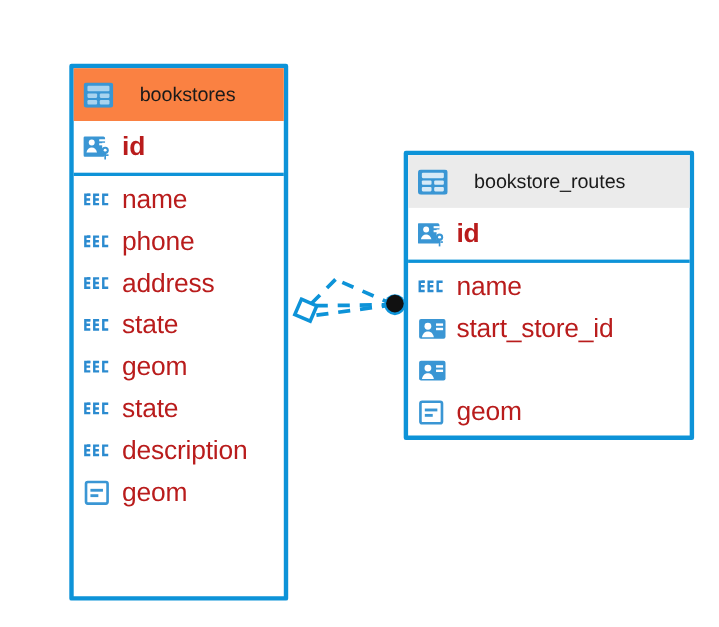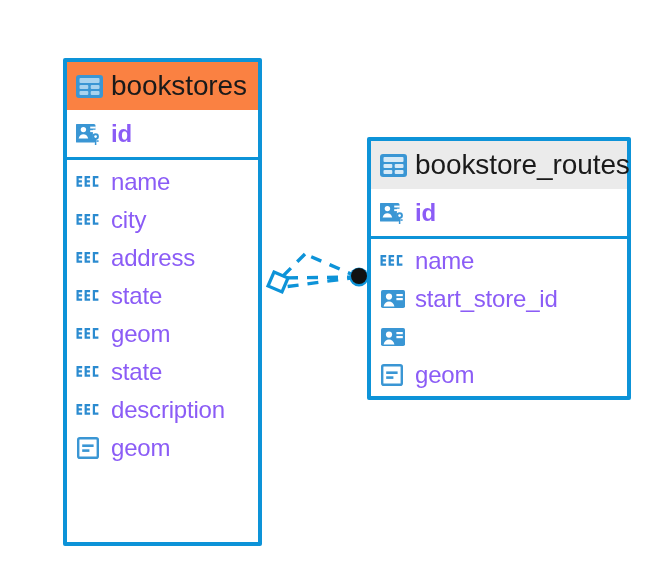--- a/index.html
+++ b/index.html
@@ -36,44 +36,44 @@
     display: flex;
     align-items: center;
     box-sizing: border-box;
     height: 48px;
     padding-left: 9px;
   }
   .entity-header.accent-orange { background: #fa8142; }
   .entity-header.accent-gray   { background: #ebebeb; }
 
   .entity-title {
-    font-size: 28px;
+    font-size: 18px;
     color: #1a1a1a;
-    margin-left: 8px;
+    margin-left: 24px;
     white-space: nowrap;
     letter-spacing: -0.1px;
   }
 
   
   .pk-section {
     border-bottom: 3px solid #0d93d8;
   }
 
   .field-row {
     display: flex;
     align-items: center;
     height: 38px;
     padding-left: 9px;
     box-sizing: border-box;
   }
   .field-row.pk-row { height: 47px; }
 
   .field-label {
     font-size: 24px;
-    color: #8b5cf6;
+    color: #b91c1c;
     margin-left: 9px;
     white-space: nowrap;
     letter-spacing: -0.2px;
   }
   .field-label.bold { font-weight: bold; }
 
   .field-icon {
     width: 26px;
     height: 26px;
     flex: 0 0 26px;
@@ -160,21 +160,21 @@
         <span class="field-icon abc">
           <svg viewBox="0 0 26 20" width="26" height="20" aria-hidden="true">
             <g fill="#2b8bd0">
               <path d="M0.5 4 h5.6 v2.2 h-3.4 v2 h3.2 v2.2 h-3.2 v2.1 h3.4 v2.2 h-5.6 z"></path>
               <rect x="3.2" y="4" width="2.9" height="2.2"></rect>
               <path d="M8.6 4 h5.5 v2.2 h-3.3 v2 h3.1 v2.2 h-3.1 v2.1 h3.3 v2.2 h-5.5 z"></path>
               <path d="M16.8 4 h5.6 v2.2 h-3.4 v6.3 h3.4 v2.2 h-5.6 z"></path>
             </g>
           </svg>
         </span>
-        <span class="field-label">city</span>
+        <span class="field-label">phone</span>
       </div>
 
       <div class="field-row">
         <span class="field-icon abc">
           <svg viewBox="0 0 26 20" width="26" height="20" aria-hidden="true">
             <g fill="#2b8bd0">
               <path d="M0.5 4 h5.6 v2.2 h-3.4 v2 h3.2 v2.2 h-3.2 v2.1 h3.4 v2.2 h-5.6 z"></path>
               <rect x="3.2" y="4" width="2.9" height="2.2"></rect>
               <path d="M8.6 4 h5.5 v2.2 h-3.3 v2 h3.1 v2.2 h-3.1 v2.1 h3.3 v2.2 h-5.5 z"></path>
               <path d="M16.8 4 h5.6 v2.2 h-3.4 v6.3 h3.4 v2.2 h-5.6 z"></path>

